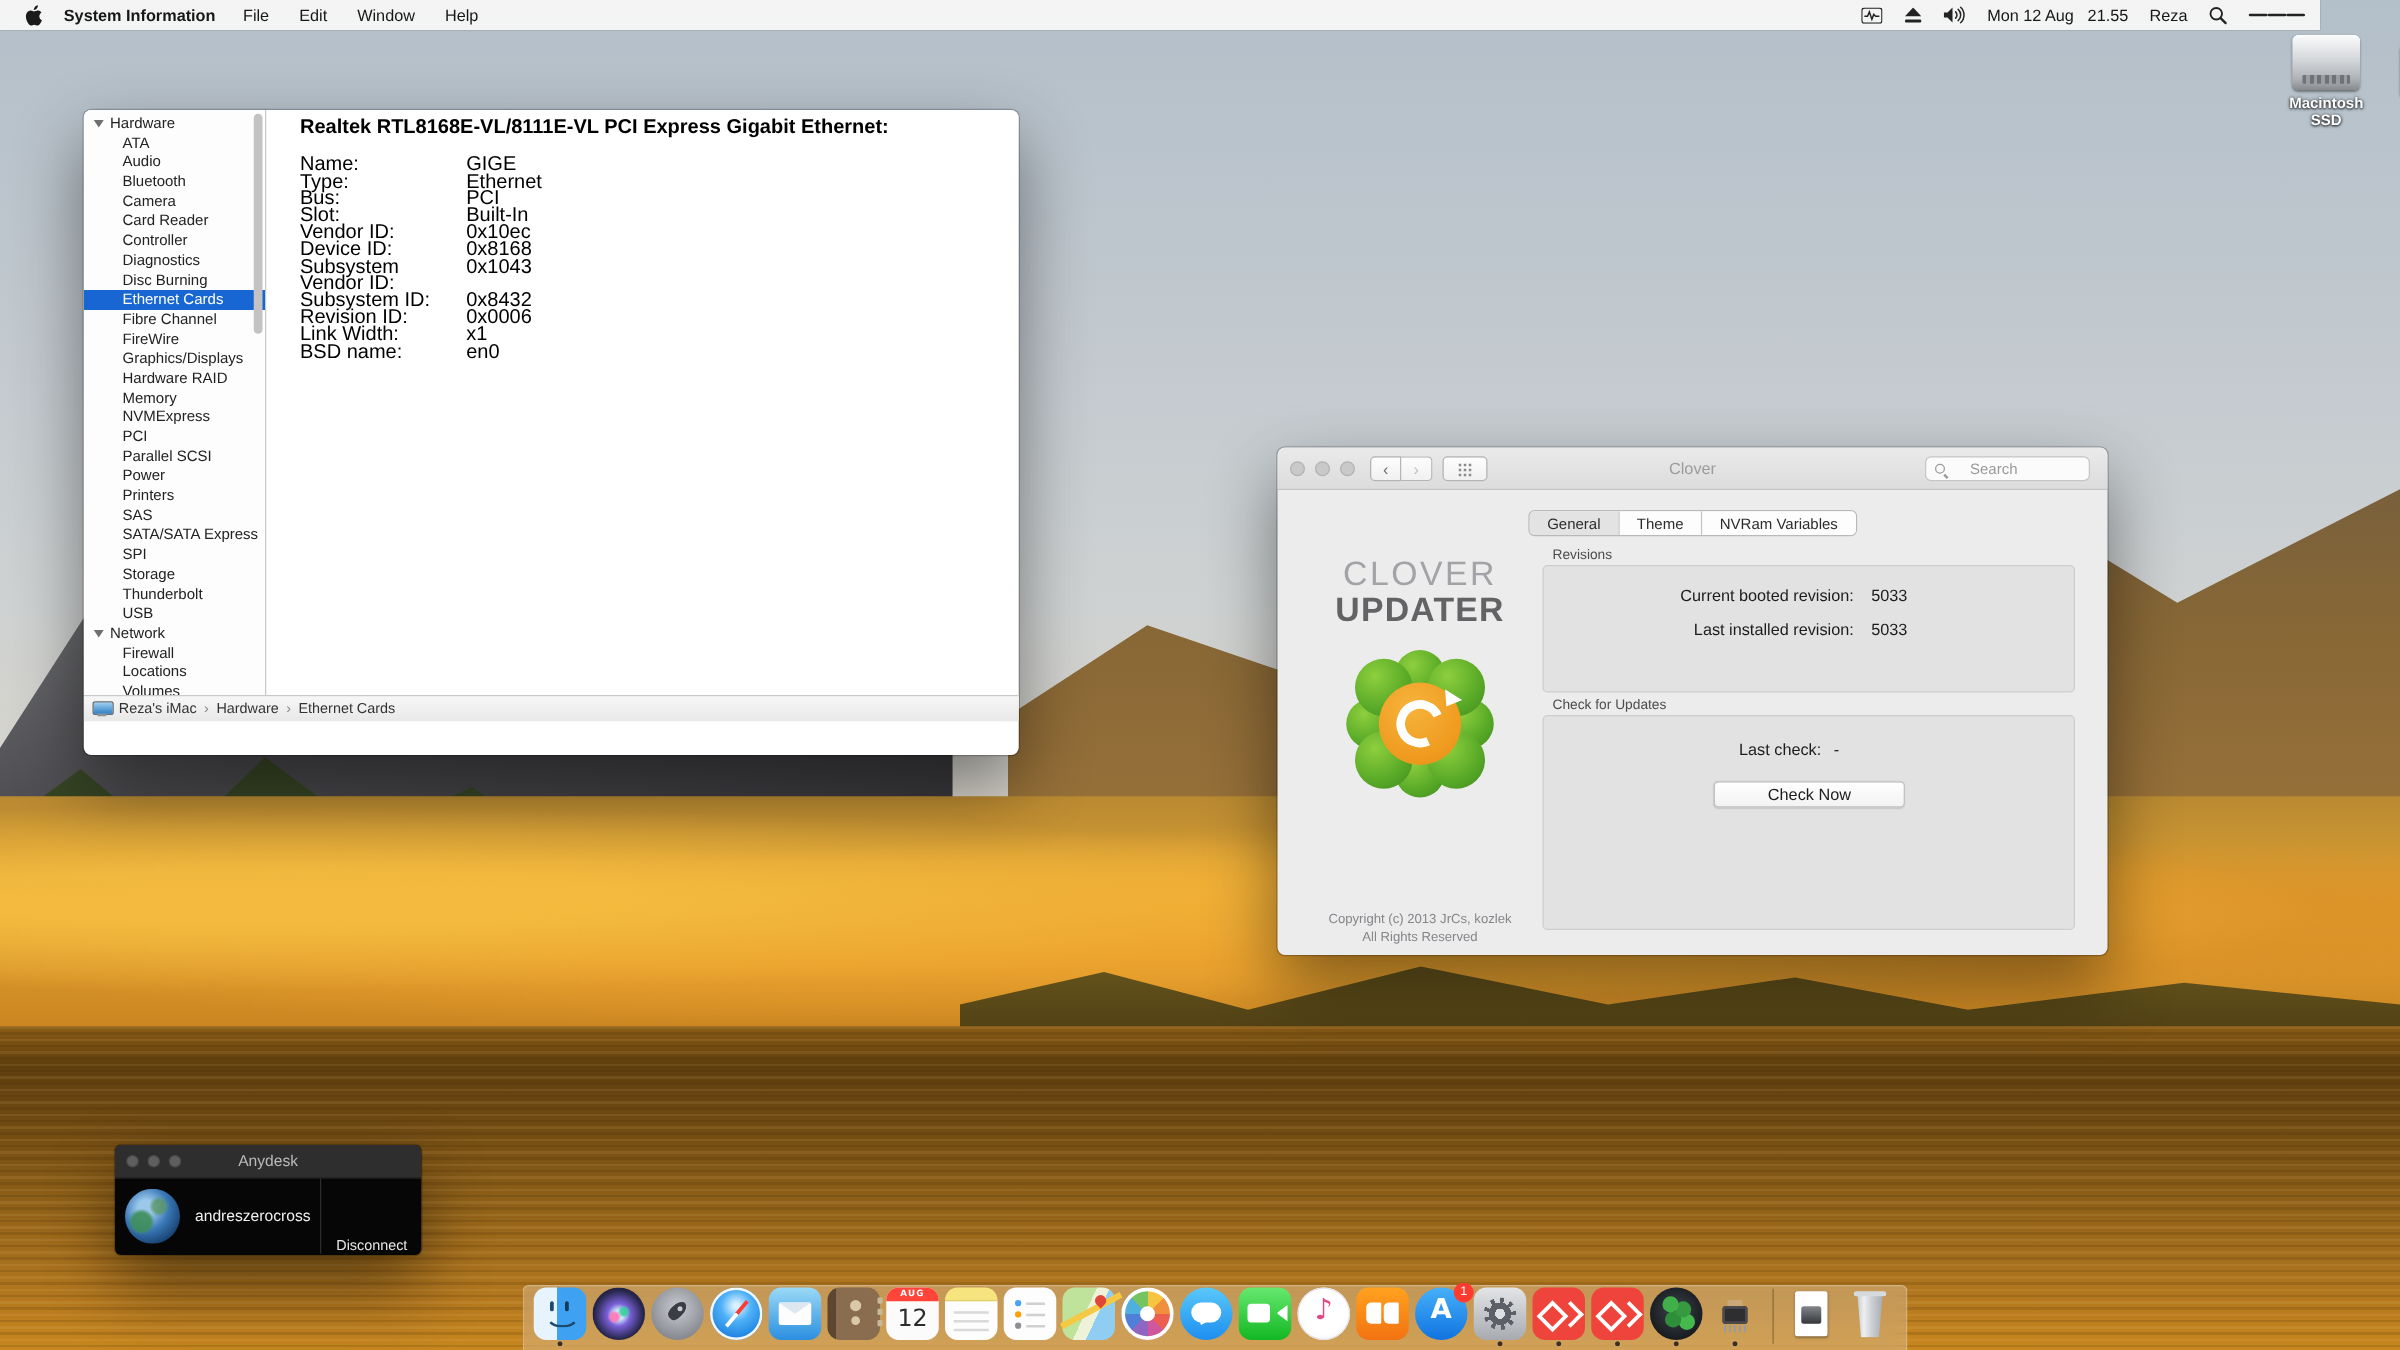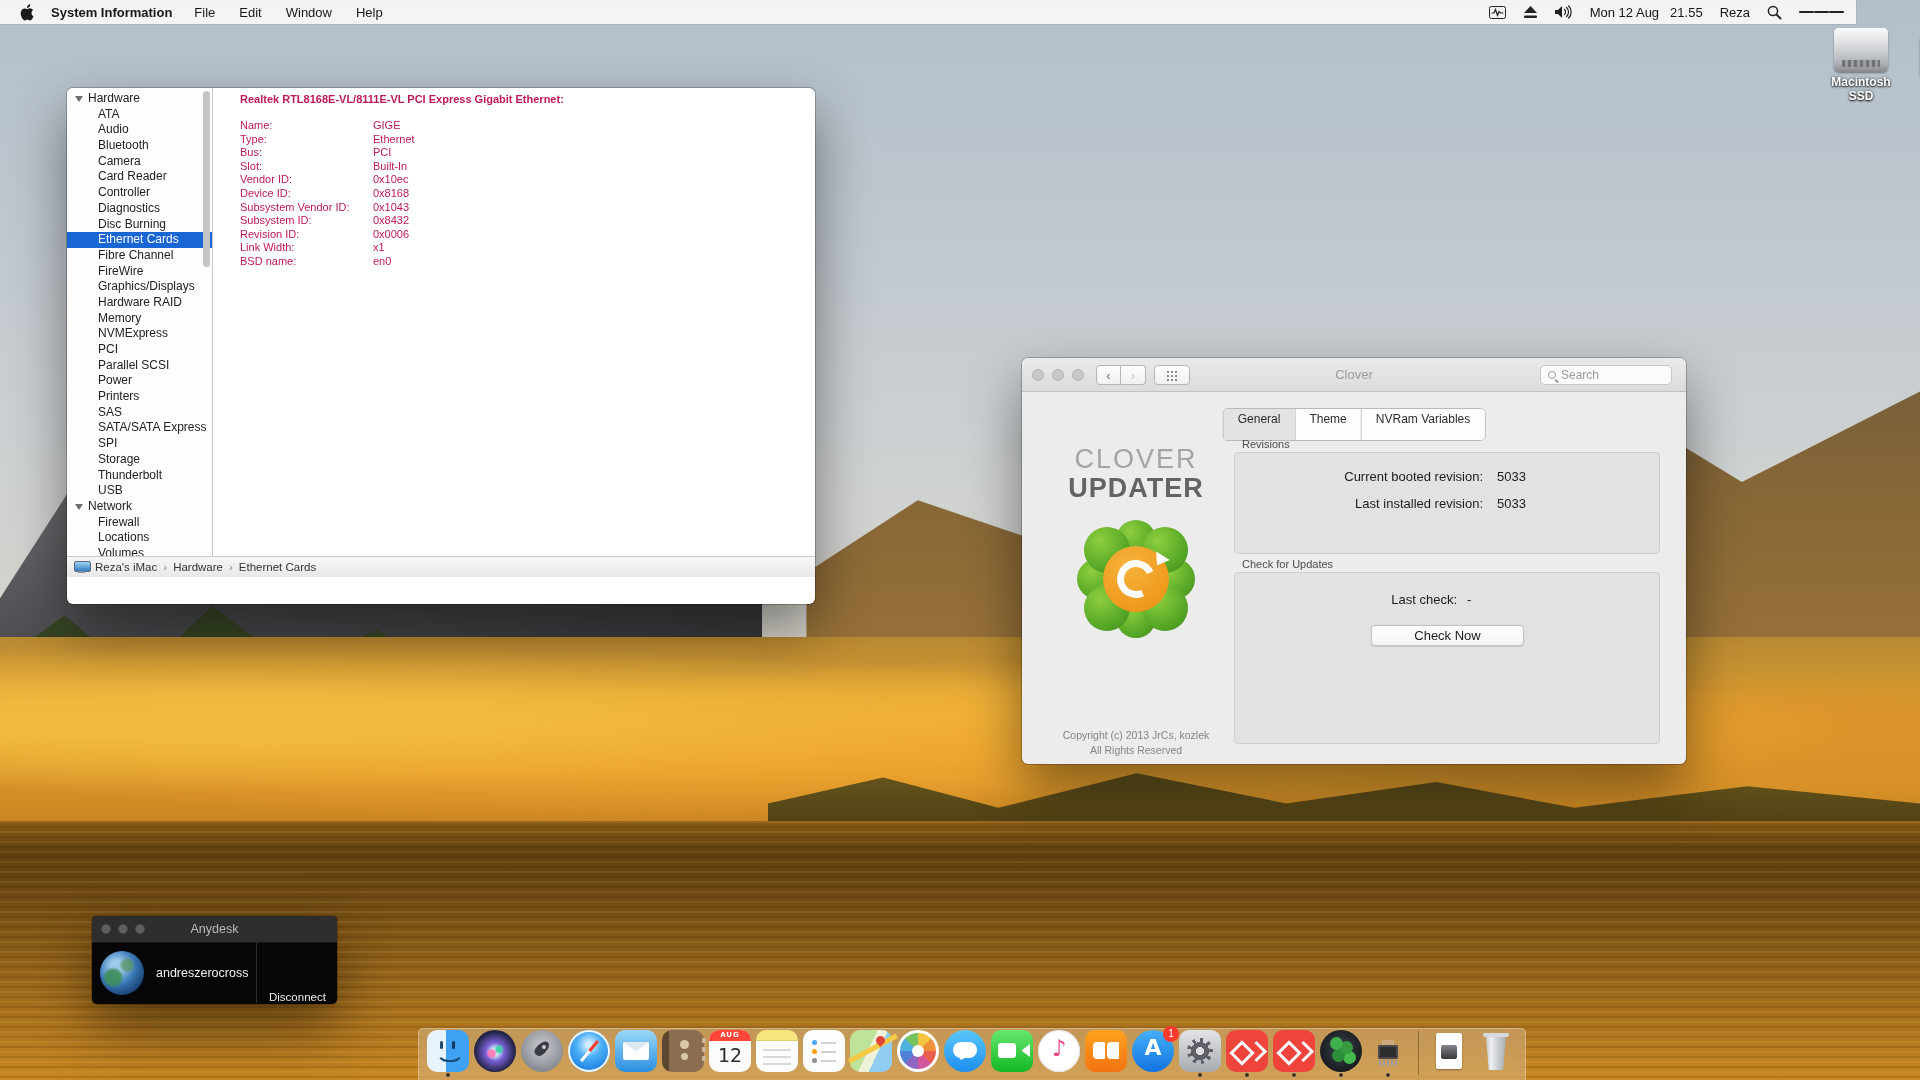--- a/index.html
+++ b/index.html
@@ -65,21 +65,21 @@
   #sysinfo-main{display:flex;height:468px;}
   #si-sidebar{width:146px;background:#fdfdfd;border-right:1px solid #c9c9c9;position:relative;
     overflow:hidden;font-size:12px;color:#222;padding-top:3px;}
   .sb-section{height:15.7px;line-height:15.7px;padding-left:8px;display:flex;align-items:center;gap:5px;}
   .sb-tri{width:0;height:0;border-left:4.5px solid transparent;border-right:4.5px solid transparent;
     border-top:6px solid #6f6f6f;display:inline-block;}
   .sb-item{height:15.7px;line-height:15.7px;padding-left:31px;white-space:nowrap;}
   .sb-item.selected{background:#1766d3;color:#fff;}
   #si-scroll-track{position:absolute;right:0;top:0;bottom:0;width:11px;background:transparent;}
   #si-scroll-thumb{position:absolute;right:2px;top:3px;width:7px;height:176px;background:#c3c3c3;border-radius:4px;}
-  #si-content{flex:1;padding:5px 10px 0 27px;font-size:11px;color:#be185d;}
+  #si-content{flex:1;padding:5px 10px 0 27px;font-size:16px;color:#000000;}
   #si-heading{font-weight:bold;margin-bottom:14px;}
   .f-row{display:flex;line-height:13.6px;}
   .f-lbl{width:133px;}
   #si-pathbar{height:21px;border-top:1px solid #c9c9c9;background:linear-gradient(180deg,#f7f7f7,#e8e8e8);
     display:flex;align-items:center;padding:0 7px;font-size:11.5px;color:#333;gap:6px;}
   .pc-icon{width:15px;height:12px;position:relative;}
   .pc-icon:before{content:"";position:absolute;left:0;top:0;width:15px;height:9px;border-radius:2px;
     background:linear-gradient(180deg,#9fd0f2,#2f7fc4);border:1px solid #5a6a77;}
   .pc-icon:after{content:"";position:absolute;left:4px;bottom:0;width:7px;height:2px;background:#8a9199;}
   .path-sep{color:#888;}
@@ -91,27 +91,27 @@
   .nav-group{position:absolute;left:74px;top:7px;display:flex;}
   .nav-btn{width:25px;height:20px;border:1px solid #b5b5b5;background:linear-gradient(180deg,#fdfdfd,#f1f1f1);
     display:flex;align-items:center;justify-content:center;font-size:13px;color:#6f6f6f;}
   .nav-btn.back{border-radius:4px 0 0 4px;}
   .nav-btn.fwd{border-radius:0 4px 4px 0;border-left:none;color:#bdbdbd;}
   .grid-btn{position:absolute;left:132px;top:7px;width:36px;height:20px;border:1px solid #b5b5b5;
     background:linear-gradient(180deg,#fdfdfd,#f1f1f1);border-radius:4px;}
   .grid-dots{position:absolute;left:12px;top:5px;width:2px;height:2px;background:#8a8a8a;
     box-shadow:4px 0 #8a8a8a,8px 0 #8a8a8a,0 4px #8a8a8a,4px 4px #8a8a8a,8px 4px #8a8a8a,0 8px #8a8a8a,4px 8px #8a8a8a,8px 8px #8a8a8a;}
   .search-field{position:absolute;right:14px;top:7px;width:132px;height:20px;border:1px solid #c6c6c6;
-    border-radius:5px;background:#fbfbfb;display:flex;align-items:center;padding:0 7px;gap:5px;
+    border-radius:5px;background:#fbfbfb;display:flex;align-items:center;padding:0 7px;gap:20px;
     color:#9a9a9a;font-size:12px;}
   .mag{width:8px;height:8px;border:1.5px solid #9a9a9a;border-radius:50%;position:relative;flex:0 0 auto;}
   .mag:after{content:"";position:absolute;left:7px;top:7px;width:4px;height:1.5px;background:#9a9a9a;transform:rotate(45deg);transform-origin:0 0;}
   #clover-body{position:relative;height:371px;}
   #clover-tabs{position:absolute;left:50%;transform:translateX(-50%);top:16px;display:flex;
-    border:1px solid #b9b9b9;border-radius:5px;overflow:hidden;height:33px;font-size:12px;color:#2c2c2c;background:#fdfdfd;}
+    border:1px solid #b9b9b9;border-radius:5px;overflow:hidden;height:21px;font-size:12px;color:#2c2c2c;background:#fdfdfd;}
   .tab-seg{padding:0 14px;line-height:20px;border-left:1px solid #c6c6c6;background:#fdfdfd;white-space:nowrap;}
   .tab-seg:first-child{border-left:none;}
   .tab-seg.selected{background:#e3e3e3;}
   #clover-brand{position:absolute;left:16px;top:52px;width:196px;text-align:center;}
   .brand-1{font-size:27px;color:#a3a3a7;letter-spacing:2px;}
   .brand-2{font-size:27px;color:#636366;font-weight:bold;letter-spacing:1px;margin-top:-2px;}
   #clover-logo{position:relative;width:118px;height:118px;margin:16px auto 0;}
   .leaf{position:absolute;border-radius:50%;background:radial-gradient(circle at 35% 30%,#8ecf3e,#58a927 60%,#3f8a1d);}
   .lf1{width:46px;height:46px;left:7px;top:7px;}   .lf2{width:46px;height:46px;right:7px;top:7px;}
   .lf3{width:46px;height:46px;left:7px;bottom:7px;}.lf4{width:46px;height:46px;right:7px;bottom:7px;}

